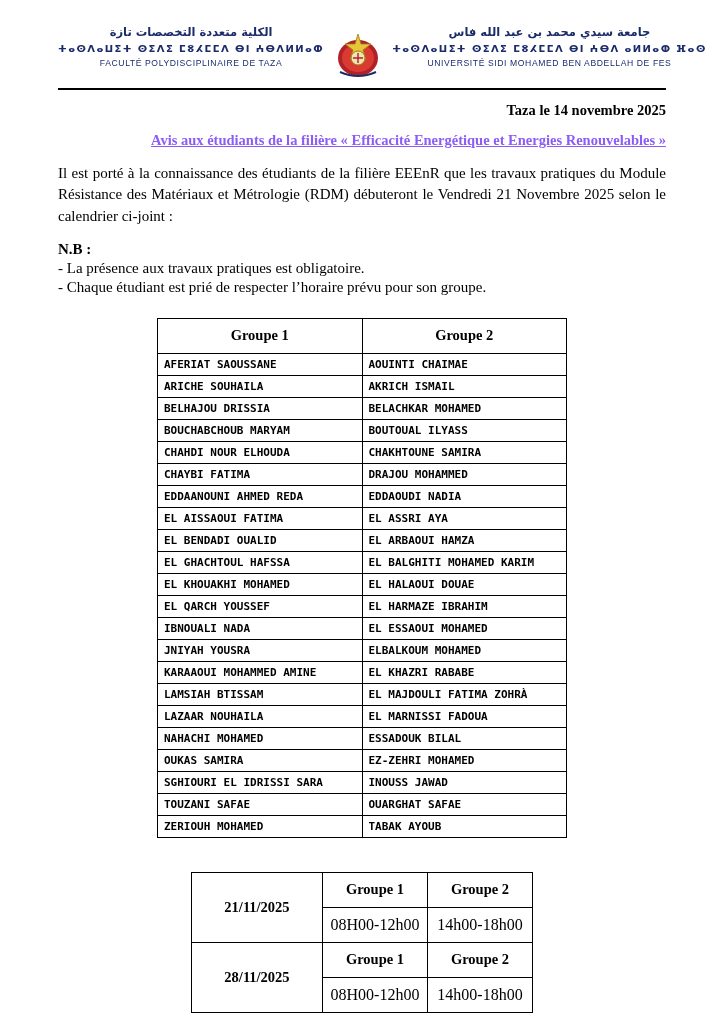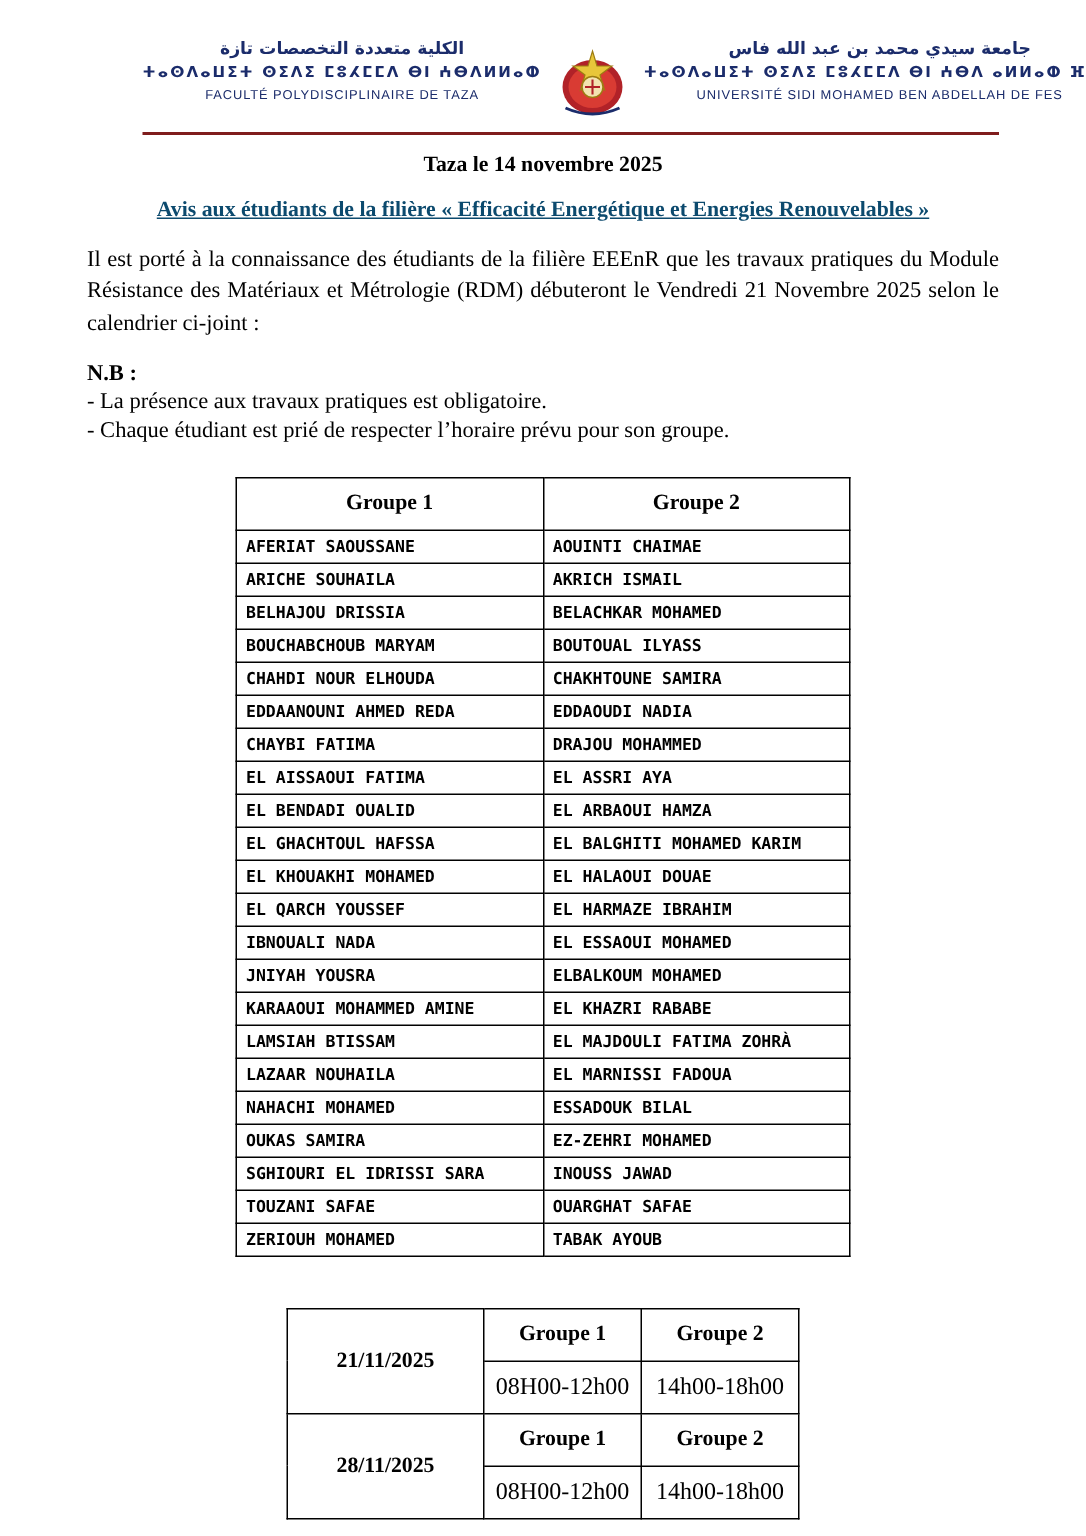--- a/index.html
+++ b/index.html
@@ -23,23 +23,22 @@
     position: relative;
   }
 
   
   .letterhead {
     display: flex;
     align-items: flex-start;
     justify-content: space-between;
     gap: 6px;
     padding-bottom: 4px;
-    border-bottom: 2px solid #7f1d1d;
+    border-bottom: 2px solid #000000;
     margin-bottom: 2px;
-    margin-left: 37px;
   }
   .lh-side {
     flex: 1;
     text-align: center;
     line-height: 1.18;
   }
   .ar-line {
     font-family: "DejaVu Sans", sans-serif;
     font-size: 11.5px;
     font-weight: bold;
@@ -69,30 +68,30 @@
     width: 56px;
     height: 56px;
     position: relative;
     flex: 0 0 56px;
     margin-top: 2px;
   }
   .crest svg { display: block; }
 
   
   .date-line {
-    text-align: center;
+    text-align: right;
     font-weight: bold;
     font-size: 14.5px;
     margin-top: 12px;
   }
   .title {
-    text-align: center;
-    font-weight: bold;
-    font-size: 14.5px;
-    color: #0c4a6e;
+    text-align: right;
+    font-weight: bold;
+    font-size: 14.5px;
+    color: #8b5cf6;
     margin-top: 13px;
     text-decoration: underline;
   }
   .para {
     font-size: 15px;
     text-align: justify;
     margin-top: 14px;
     line-height: 1.42;
   }
   .para b { font-weight: normal; }
@@ -234,26 +233,26 @@
           </tr>
           <tr>
             <td>BOUCHABCHOUB MARYAM</td>
             <td>BOUTOUAL ILYASS</td>
           </tr>
           <tr>
             <td>CHAHDI NOUR ELHOUDA</td>
             <td>CHAKHTOUNE SAMIRA</td>
           </tr>
           <tr>
+            <td>CHAYBI FATIMA</td>
+            <td>DRAJOU MOHAMMED</td>
+          </tr>
+          <tr>
             <td>EDDAANOUNI AHMED REDA</td>
             <td>EDDAOUDI NADIA</td>
-          </tr>
-          <tr>
-            <td>CHAYBI FATIMA</td>
-            <td>DRAJOU MOHAMMED</td>
           </tr>
           <tr>
             <td>EL AISSAOUI FATIMA</td>
             <td>EL ASSRI AYA</td>
           </tr>
           <tr>
             <td>EL BENDADI  OUALID</td>
             <td>EL ARBAOUI HAMZA</td>
           </tr>
           <tr>

